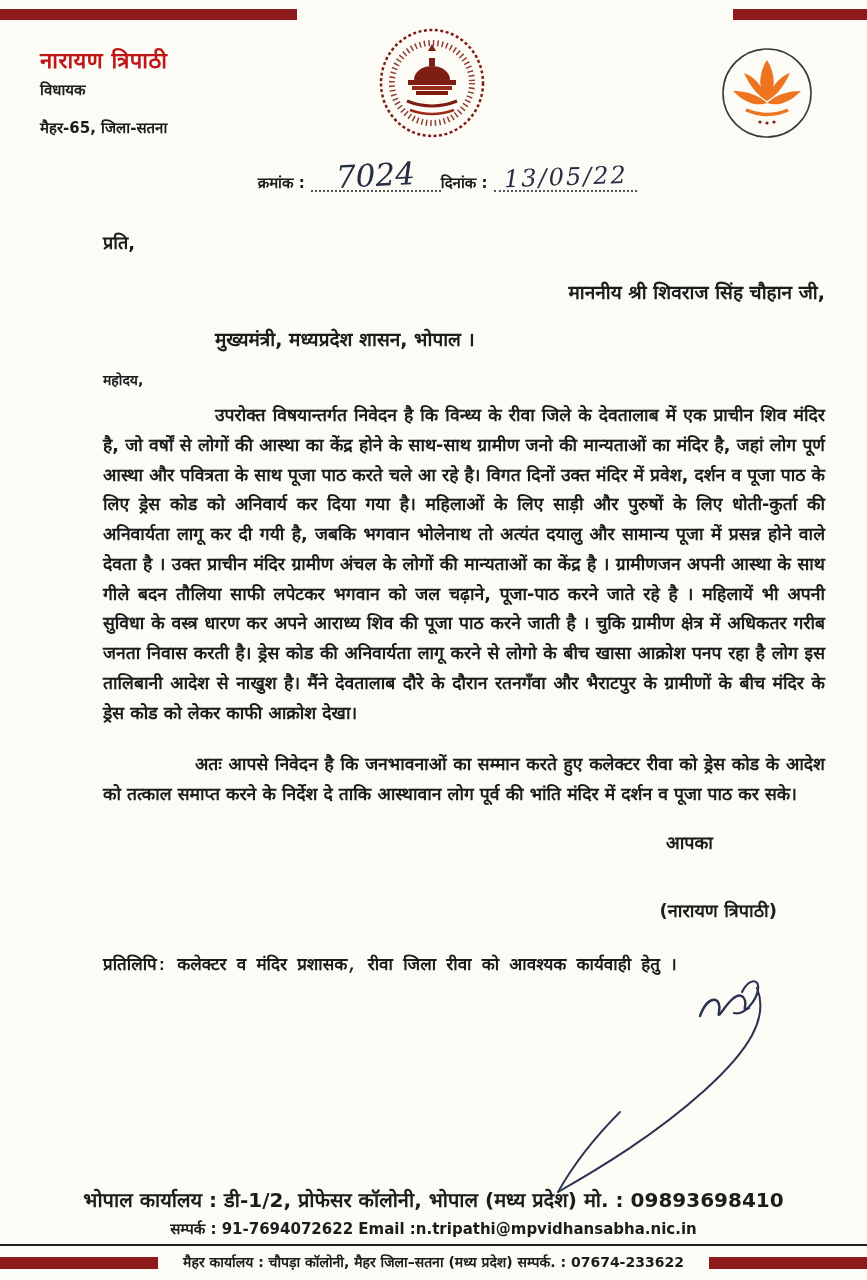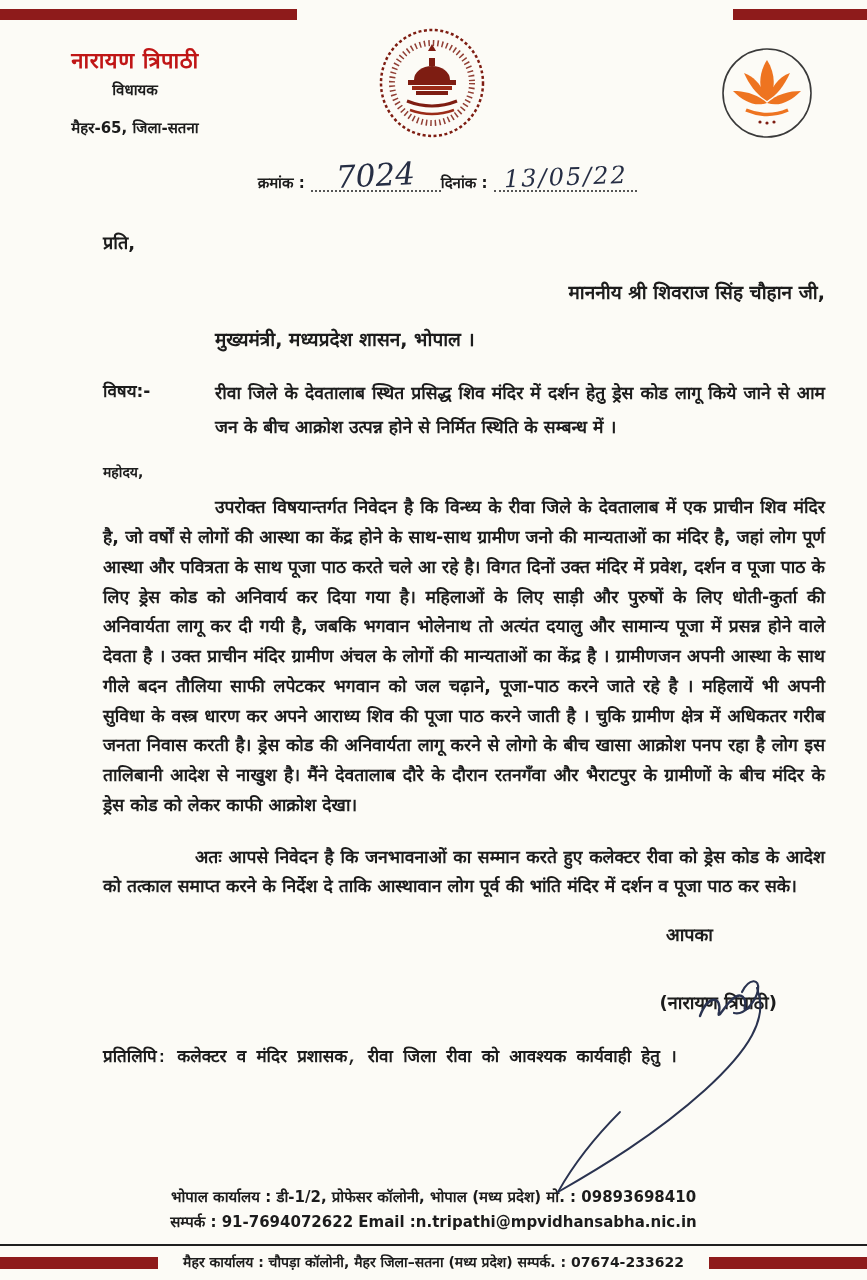--- a/index.html
+++ b/index.html
@@ -14,21 +14,21 @@
   }
 
   
   .bar { position:absolute; background:#8e1b1b; height:11px; }
   .bar.tl { left:0;  top:9px;    width:297px; }
   .bar.tr { right:0; top:9px;    width:134px; }
   .bar.bl { left:0;  top:1257px; width:158px; height:12px; }
   .bar.br { right:0; top:1257px; width:158px; height:12px; }
 
   
-  .h-left { position:absolute; left:40px; top:44px; width:190px; text-align:center; }
+  .h-left { position:absolute; left:40px; top:44px; width:190px; }
   .h-name { color:#c01616; font-size:22px; font-weight:700; letter-spacing:.5px; }
   .h-role { font-size:15px; font-weight:700; margin-top:5px; }
   .h-const{ font-size:15px; font-weight:700; margin-top:18px; }
 
   .emblem { position:absolute; left:377px; top:26px; }
   .lotus  { position:absolute; left:720px; top:46px; }
 
   
   .refline { position:absolute; left:52px; right:24px; top:160px;
              display:flex; justify-content:center; align-items:flex-end;
@@ -52,21 +52,21 @@
   .salutation { margin-top:18px; font-size:14px; font-weight:700; }
   .para  { margin-top:12px; font-size:17.5px; font-weight:600; line-height:1.7;
            text-align:justify; text-indent:112px; }
   .para2 { margin-top:22px; text-indent:92px; }
   .close-block { margin-top:20px; text-align:right; padding-right:112px; font-size:18px; font-weight:700; }
   .signatory   { margin-top:44px; text-align:right; padding-right:48px; font-size:18px; font-weight:700; }
   .cc { margin-top:30px; font-size:17px; font-weight:700;font-family:Liberation Mono, monospace; }
 
   
   .footer { position:absolute; left:0; right:0; top:1186px; text-align:center; }
-  .f1 { font-size:15px; font-weight:700; }
+  .f1 { font-size:20px; font-weight:700; }
   .f2 { font-size:15px; font-weight:700; margin-top:5px; }
   .rule { position:absolute; left:0; right:0; top:1244px; height:2px; background:#1f1f1f; }
   .f3 { position:absolute; left:0; right:0; top:1252px; text-align:center;
         font-size:14px; font-weight:700; }
 
   .sig-overlay { position:absolute; left:0; top:0; pointer-events:none; }
 </style>
 </head>
 <body>
 
@@ -122,24 +122,20 @@
       <span>दिनांक :</span>
       <span class="dotline"><span class="hand">13/05/22</span></span>
     </div>
   </div>
 
   <div class="content">
     <div class="prati">प्रति,</div>
     <div class="recipient">माननीय श्री शिवराज सिंह चौहान जी,</div>
     <div class="recipient2">मुख्यमंत्री, मध्यप्रदेश शासन, भोपाल ।</div>
 
-    <div class="subject-row">
-      <div class="subject-label">विषय:-</div>
-      <div class="subject-text">रीवा जिले  के देवतालाब स्थित प्रसिद्ध शिव मंदिर में दर्शन हेतु ड्रेस कोड लागू किये जाने से आम जन के बीच आक्रोश उत्पन्न होने से निर्मित स्थिति के सम्बन्ध में ।</div>
-    </div>
 
     <div class="salutation">महोदय,</div>
 
     <div class="para">उपरोक्त विषयान्तर्गत निवेदन है कि विन्ध्य के रीवा जिले के देवतालाब में एक प्राचीन शिव मंदिर है, जो वर्षों से लोगों की आस्था का केंद्र होने के साथ-साथ ग्रामीण जनो की मान्यताओं का मंदिर है, जहां लोग पूर्ण आस्था और पवित्रता के साथ पूजा पाठ करते चले आ रहे है। विगत दिनों उक्त मंदिर में प्रवेश, दर्शन व पूजा पाठ के लिए ड्रेस कोड को अनिवार्य कर दिया गया है। महिलाओं के लिए साड़ी और पुरुषों के लिए धोती-कुर्ता की अनिवार्यता लागू कर दी गयी है, जबकि भगवान भोलेनाथ तो अत्यंत दयालु और सामान्य पूजा में प्रसन्न होने वाले देवता है । उक्त प्राचीन मंदिर ग्रामीण अंचल के लोगों की मान्यताओं का केंद्र है । ग्रामीणजन अपनी आस्था के साथ गीले बदन तौलिया साफी लपेटकर भगवान को जल चढ़ाने, पूजा-पाठ करने जाते रहे है । महिलायें भी अपनी सुविधा के वस्त्र धारण कर  अपने आराध्य शिव की पूजा पाठ करने जाती है । चुकि ग्रामीण क्षेत्र में अधिकतर गरीब जनता निवास करती है। ड्रेस कोड की अनिवार्यता लागू करने से लोगो के बीच खासा आक्रोश पनप रहा है लोग इस तालिबानी आदेश से नाखुश है। मैंने देवतालाब दौरे के दौरान रतनगँवा और भैराटपुर के ग्रामीणों के बीच मंदिर के ड्रेस कोड को लेकर काफी आक्रोश देखा।</div>
     <div class="para para2">अतः आपसे निवेदन है कि जनभावनाओं का सम्मान करते हुए कलेक्टर रीवा को ड्रेस कोड के आदेश को तत्काल समाप्त  करने के निर्देश दे ताकि आस्थावान लोग पूर्व की भांति मंदिर में दर्शन व पूजा पाठ कर सके।</div>
 
     <div class="close-block">आपका</div>
     <div class="signatory">(नारायण त्रिपाठी)</div>
 
     <div class="cc">प्रतिलिपि: कलेक्टर व मंदिर प्रशासक, रीवा जिला रीवा को आवश्यक कार्यवाही हेतु ।</div>

